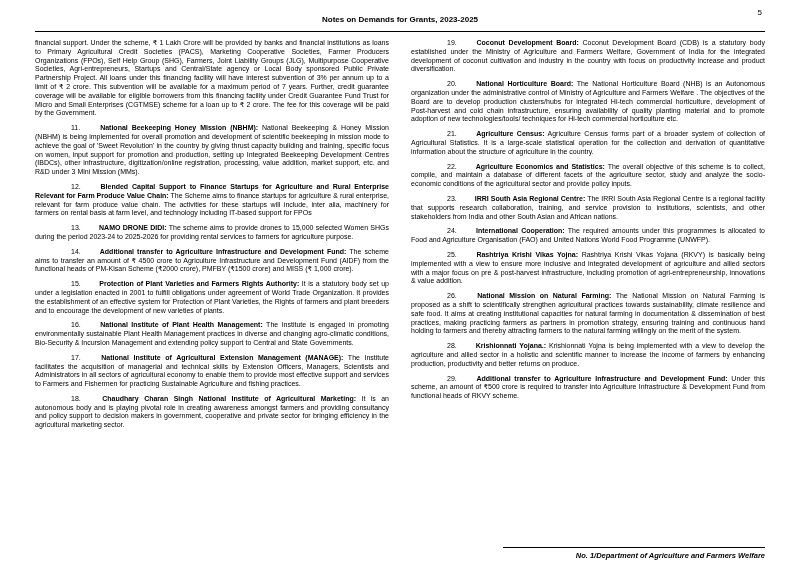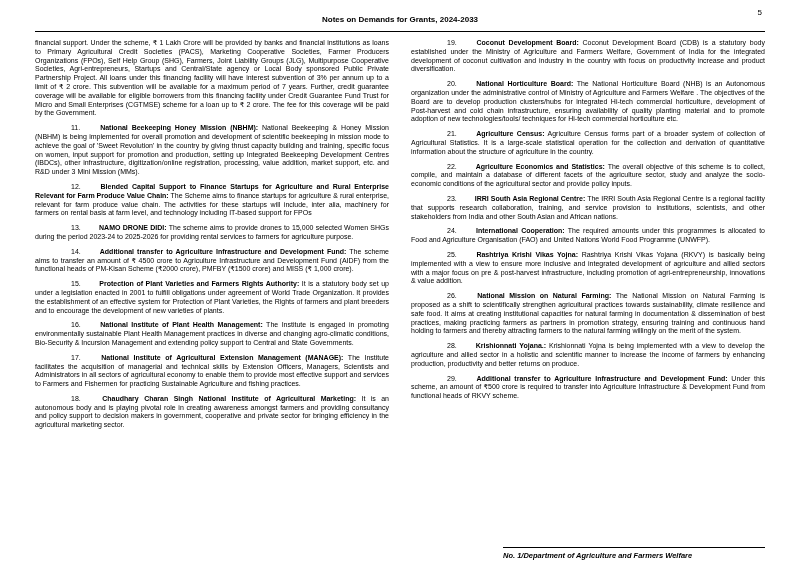--- a/index.html
+++ b/index.html
@@ -52,32 +52,33 @@
   .ttl{
     font-weight:bold;
   }
   .footer{
     position:absolute;
     right:35px;
     bottom:6px;
     width:262px;
     border-top:1.2px solid #000;
     padding-top:3px;
+    text-align:right;
     font-size:7.5px;
     font-weight:bold;
     font-style:italic;
   }
 </style>
 </head>
 <body>
 
 <div class="page">
 
   <div class="header">
-    <span class="title">Notes on Demands for Grants, 2024-2033</span>
+    <span class="title">Notes on Demands for Grants, 2023-2025</span>
     <span class="pagenum">5</span>
   </div>
   <div class="header-rule"></div>
 
   <div class="columns">
 
     <div class="col">
       <p>financial support. Under the scheme, ₹ 1 Lakh Crore will be provided by banks and financial institutions as loans to Primary Agricultural Credit Societies (PACS), Marketing Cooperative Societies, Farmer Producers Organizations (FPOs), Self Help Group (SHG), Farmers, Joint Liability Groups (JLG), Multipurpose Cooperative Societies, Agri-entrepreneurs, Startups and Central/State agency or Local Body sponsored Public Private Partnership Project. All loans under this financing facility will have interest subvention of 3% per annum up to a limit of ₹ 2 crore. This subvention will be available for a maximum period of 7 years. Further, credit guarantee coverage will be available for eligible borrowers from this financing facility under Credit Guarantee Fund Trust for Micro and Small Enterprises (CGTMSE) scheme for a loan up to ₹ 2 crore. The fee for this coverage will be paid by the Government.</p>
 
       <p class="item">

